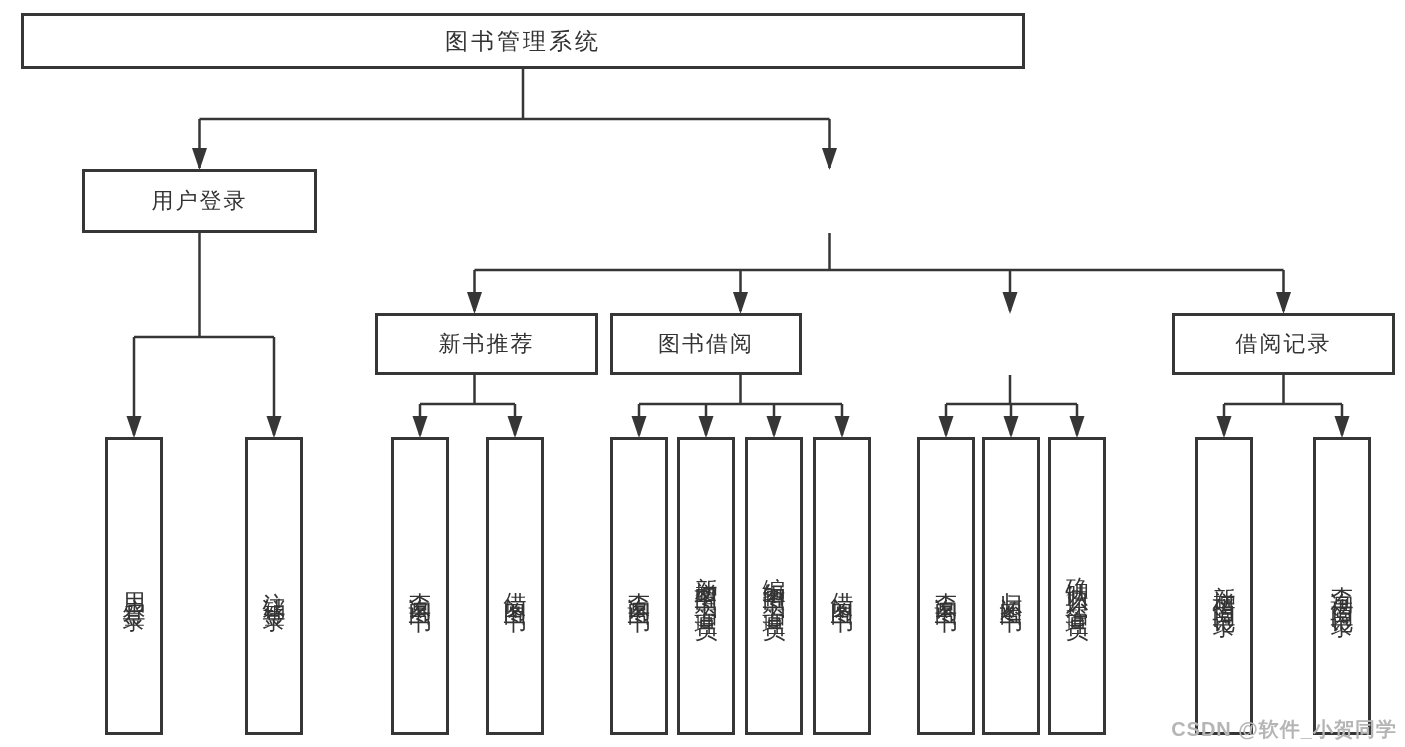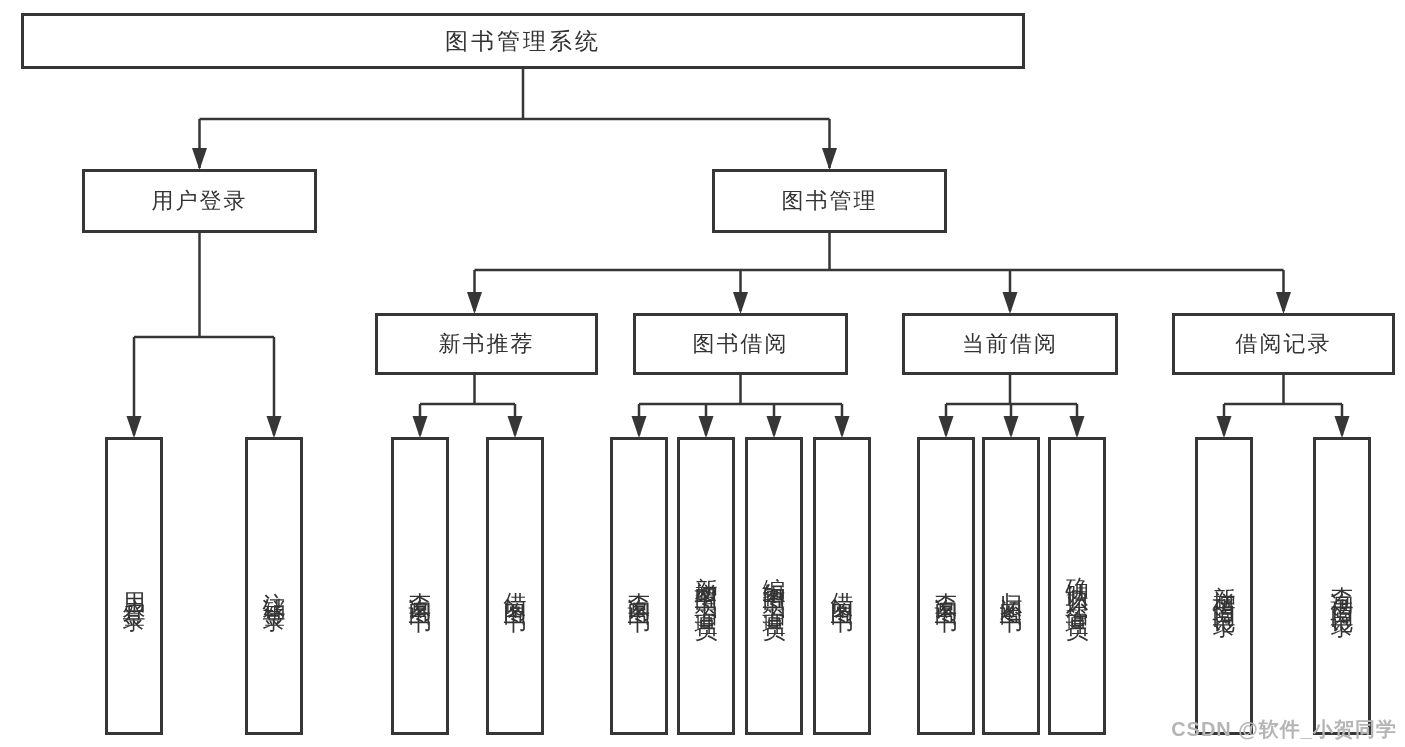--- a/index.html
+++ b/index.html
@@ -16,21 +16,21 @@
     background:#ffffff;border:3px solid #363636;
     color:#333333;display:flex;align-items:center;justify-content:center;
     z-index:2;text-align:center;
   }
   .hbox{font-size:22px;letter-spacing:2px;white-space:nowrap;text-align:center;}
   .root{left:21px;top:13px;width:1004px;height:56px;font-size:23px;letter-spacing:3px;}
   .lvl2-a{left:82px;top:169px;width:235px;height:64px;}
   .lvl2-b{left:712px;top:169px;width:235px;height:64px;}
   .row3{top:313px;height:62px;}
   .r3-a{left:363px;width:223px;margin-left:12px;}
-  .r3-b{left:633px;width:215px;}
+  .r3-b{left:610px;width:192px;}
   .r3-c{left:902px;width:216px;}
   .r3-d{left:1172px;width:223px;}
   .vbox{
     top:437px;width:58px;height:298px;
     writing-mode:vertical-rl;text-orientation:mixed;
     font-size:23px;letter-spacing:6px;line-height:1;
   }
   .v1{left:105px;}  .v2{left:245px;}
   .v3{left:391px;}  .v4{left:486px;}
   .v5{left:610px;}  .v6{left:677px;}  .v7{left:745px;}  .v8{left:813px;}
@@ -82,25 +82,23 @@
       <polygon points="1003.5,416 1018.5,416 1011,438"></polygon>
       <polygon points="1069.5,416 1084.5,416 1077,438"></polygon>
       <polygon points="1216.5,416 1231.5,416 1224,438"></polygon>
       <polygon points="1334.5,416 1349.5,416 1342,438"></polygon>
     </g>
   </svg>
 
   <div class="box hbox root">图书管理系统</div>
 
   <div class="box hbox lvl2-a">用户登录</div>
-  <div class="box hbox lvl2-b">图书管理</div>
 
   <div class="box hbox row3 r3-a">新书推荐</div>
   <div class="box hbox row3 r3-b">图书借阅</div>
-  <div class="box hbox row3 r3-c">当前借阅</div>
   <div class="box hbox row3 r3-d">借阅记录</div>
 
   <div class="box vbox v1">用户登录</div>
   <div class="box vbox v2">注销登录</div>
 
   <div class="box vbox v3">查询图书</div>
   <div class="box vbox v4">借阅图书</div>
 
   <div class="box vbox v5">查询图书</div>
   <div class="box vbox v6">新增图书（管理员）</div>

